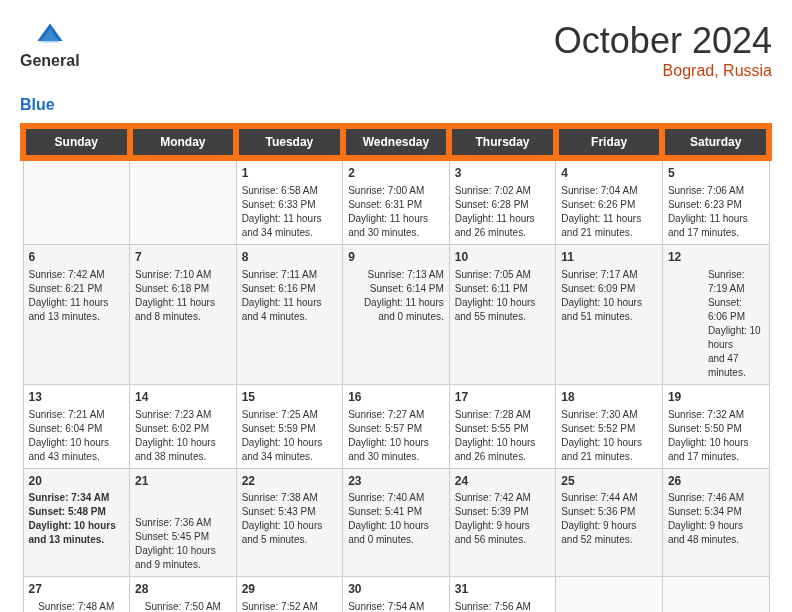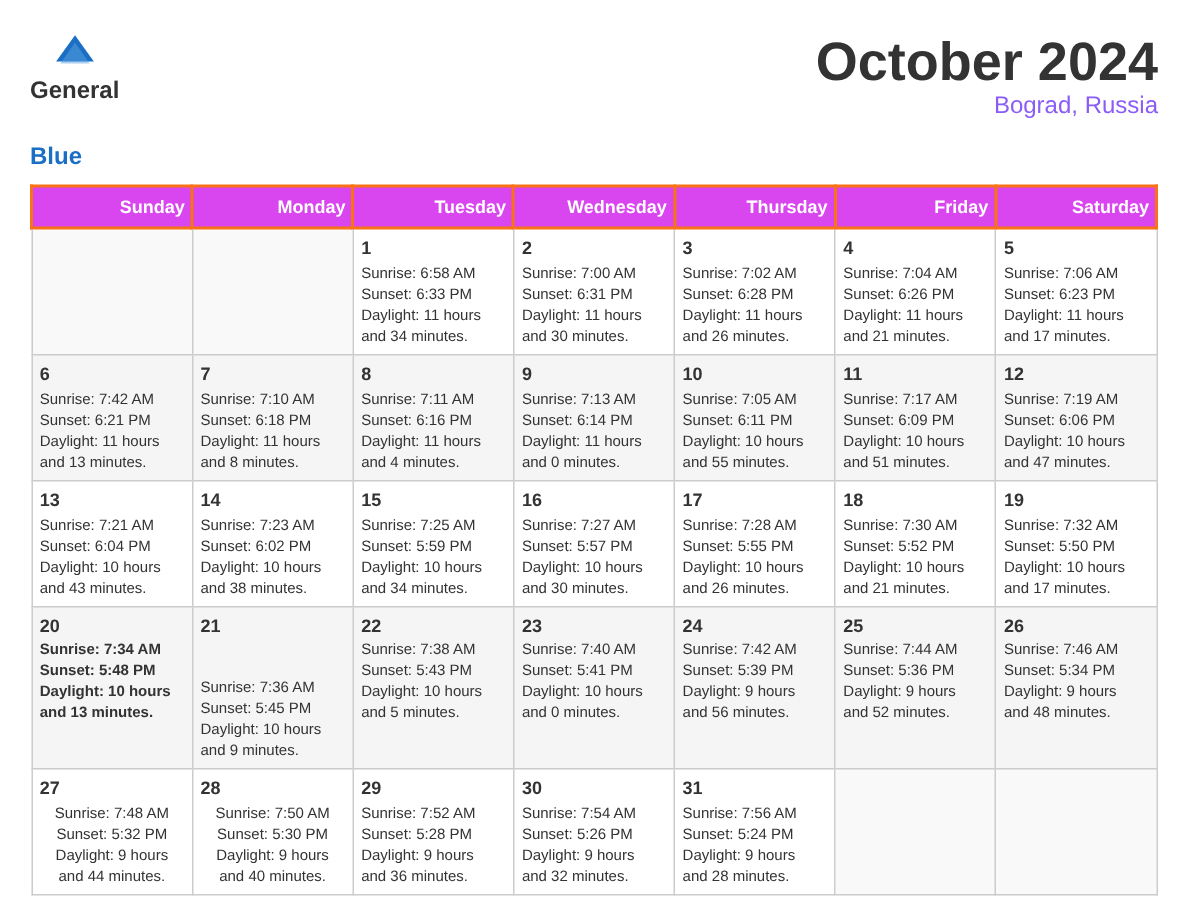--- a/index.html
+++ b/index.html
@@ -24,40 +24,40 @@
     }
     .logo-icon {
       width: 28px;
       height: 28px;
     }
     .title-block {
       text-align: right;
     }
     .month-title {
       font-size: 36px;
-      font-weight: bold;
+      font-weight: normal;
       color: #333;
     }
     .location-title {
       font-size: 16px;
-      color: #8b5cf6;
+      color: #c2410c;
     }
     table {
       width: 100%;
       border-collapse: collapse;
       font-size: 11px;
     }
     thead tr th {
-      background-color: #d946ef;
+      background-color: #404040;
       color: #fff;
       padding: 6px 4px;
-      text-align: right;
+      text-align: center;
       font-size: 12px;
       font-weight: bold;
-      border: 2px solid #f97316;
+      border: 6px solid #f97316;
     }
     tbody tr td {
       vertical-align: top;
       padding: 4px 5px;
       border: 1px solid #ccc;
       width: 14.28%;
       height: 80px;
       background: #fff;
       color: #333;
       line-height: 1.4;
@@ -168,42 +168,42 @@
         </td>
         <td>
           <span class="day-num">8</span>
           <div class="day-info" style="white-space: pre-line;">Sunrise: 7:11 AM
 Sunset: 6:16 PM
 Daylight: 11 hours
 and 4 minutes.</div>
         </td>
         <td>
           <span class="day-num">9</span>
-          <div class="day-info" style="white-space: pre-line;">Sunrise: 7:13 AM
+          <div class="day-info" style="white-space: pre-line; text-align: right;">Sunrise: 7:13 AM
 Sunset: 6:14 PM
 Daylight: 11 hours
 and 0 minutes.</div>
         </td>
         <td>
           <span class="day-num">10</span>
           <div class="day-info" style="white-space: pre-line;">Sunrise: 7:05 AM
 Sunset: 6:11 PM
 Daylight: 10 hours
 and 55 minutes.</div>
         </td>
         <td>
           <span class="day-num">11</span>
           <div class="day-info" style="white-space: pre-line;">Sunrise: 7:17 AM
 Sunset: 6:09 PM
 Daylight: 10 hours
 and 51 minutes.</div>
         </td>
         <td>
           <span class="day-num">12</span>
-          <div class="day-info" style="white-space: pre-line;">Sunrise: 7:19 AM
+          <div class="day-info" style="white-space: pre-line; margin-left: 40px;">Sunrise: 7:19 AM
 Sunset: 6:06 PM
 Daylight: 10 hours
 and 47 minutes.</div>
         </td>
       </tr>
       <tr>
         <td>
           <span class="day-num">13</span>
           <div class="day-info" style="white-space: pre-line;">Sunrise: 7:21 AM
 Sunset: 6:04 PM

